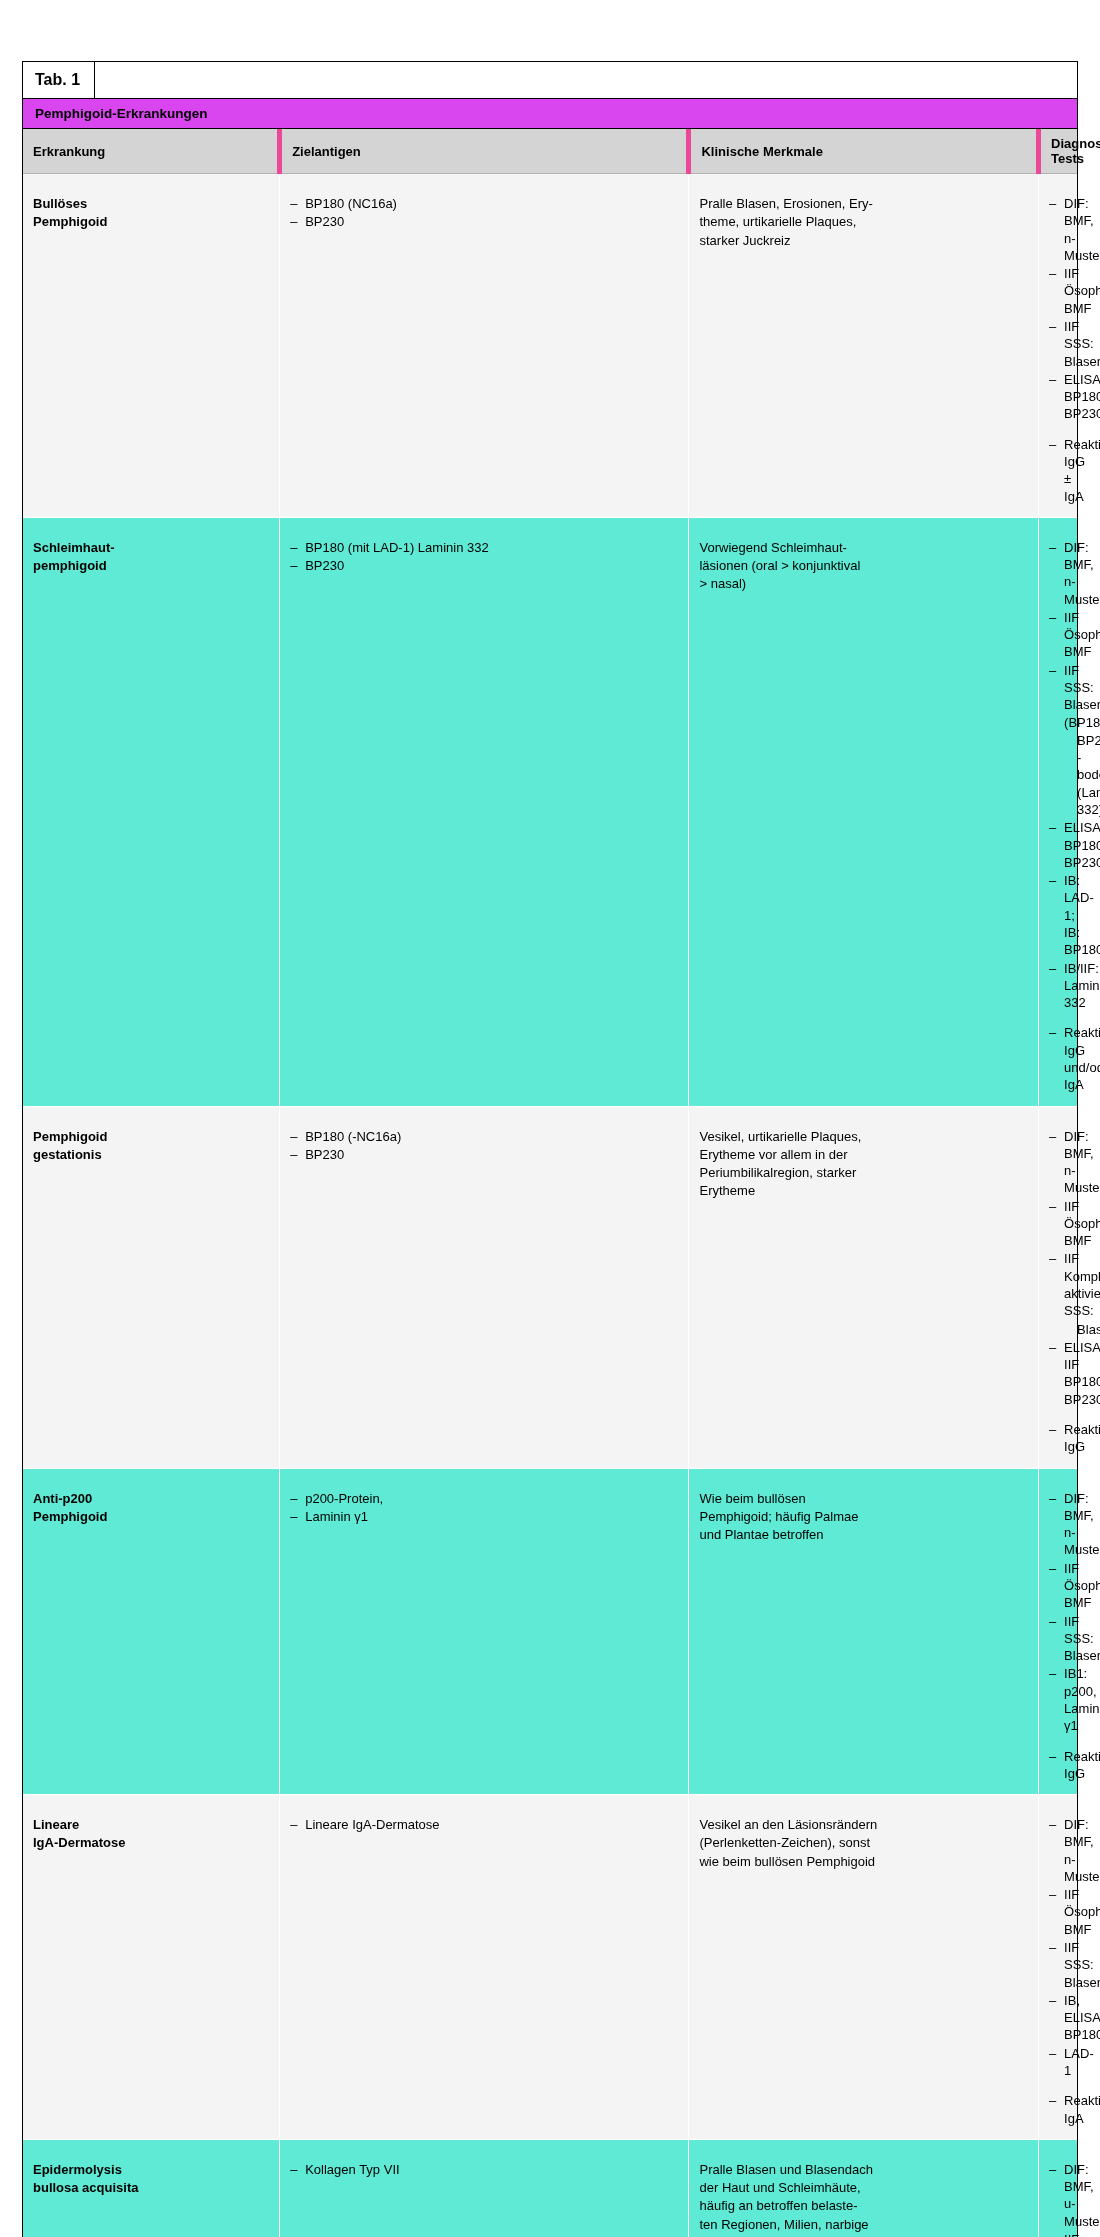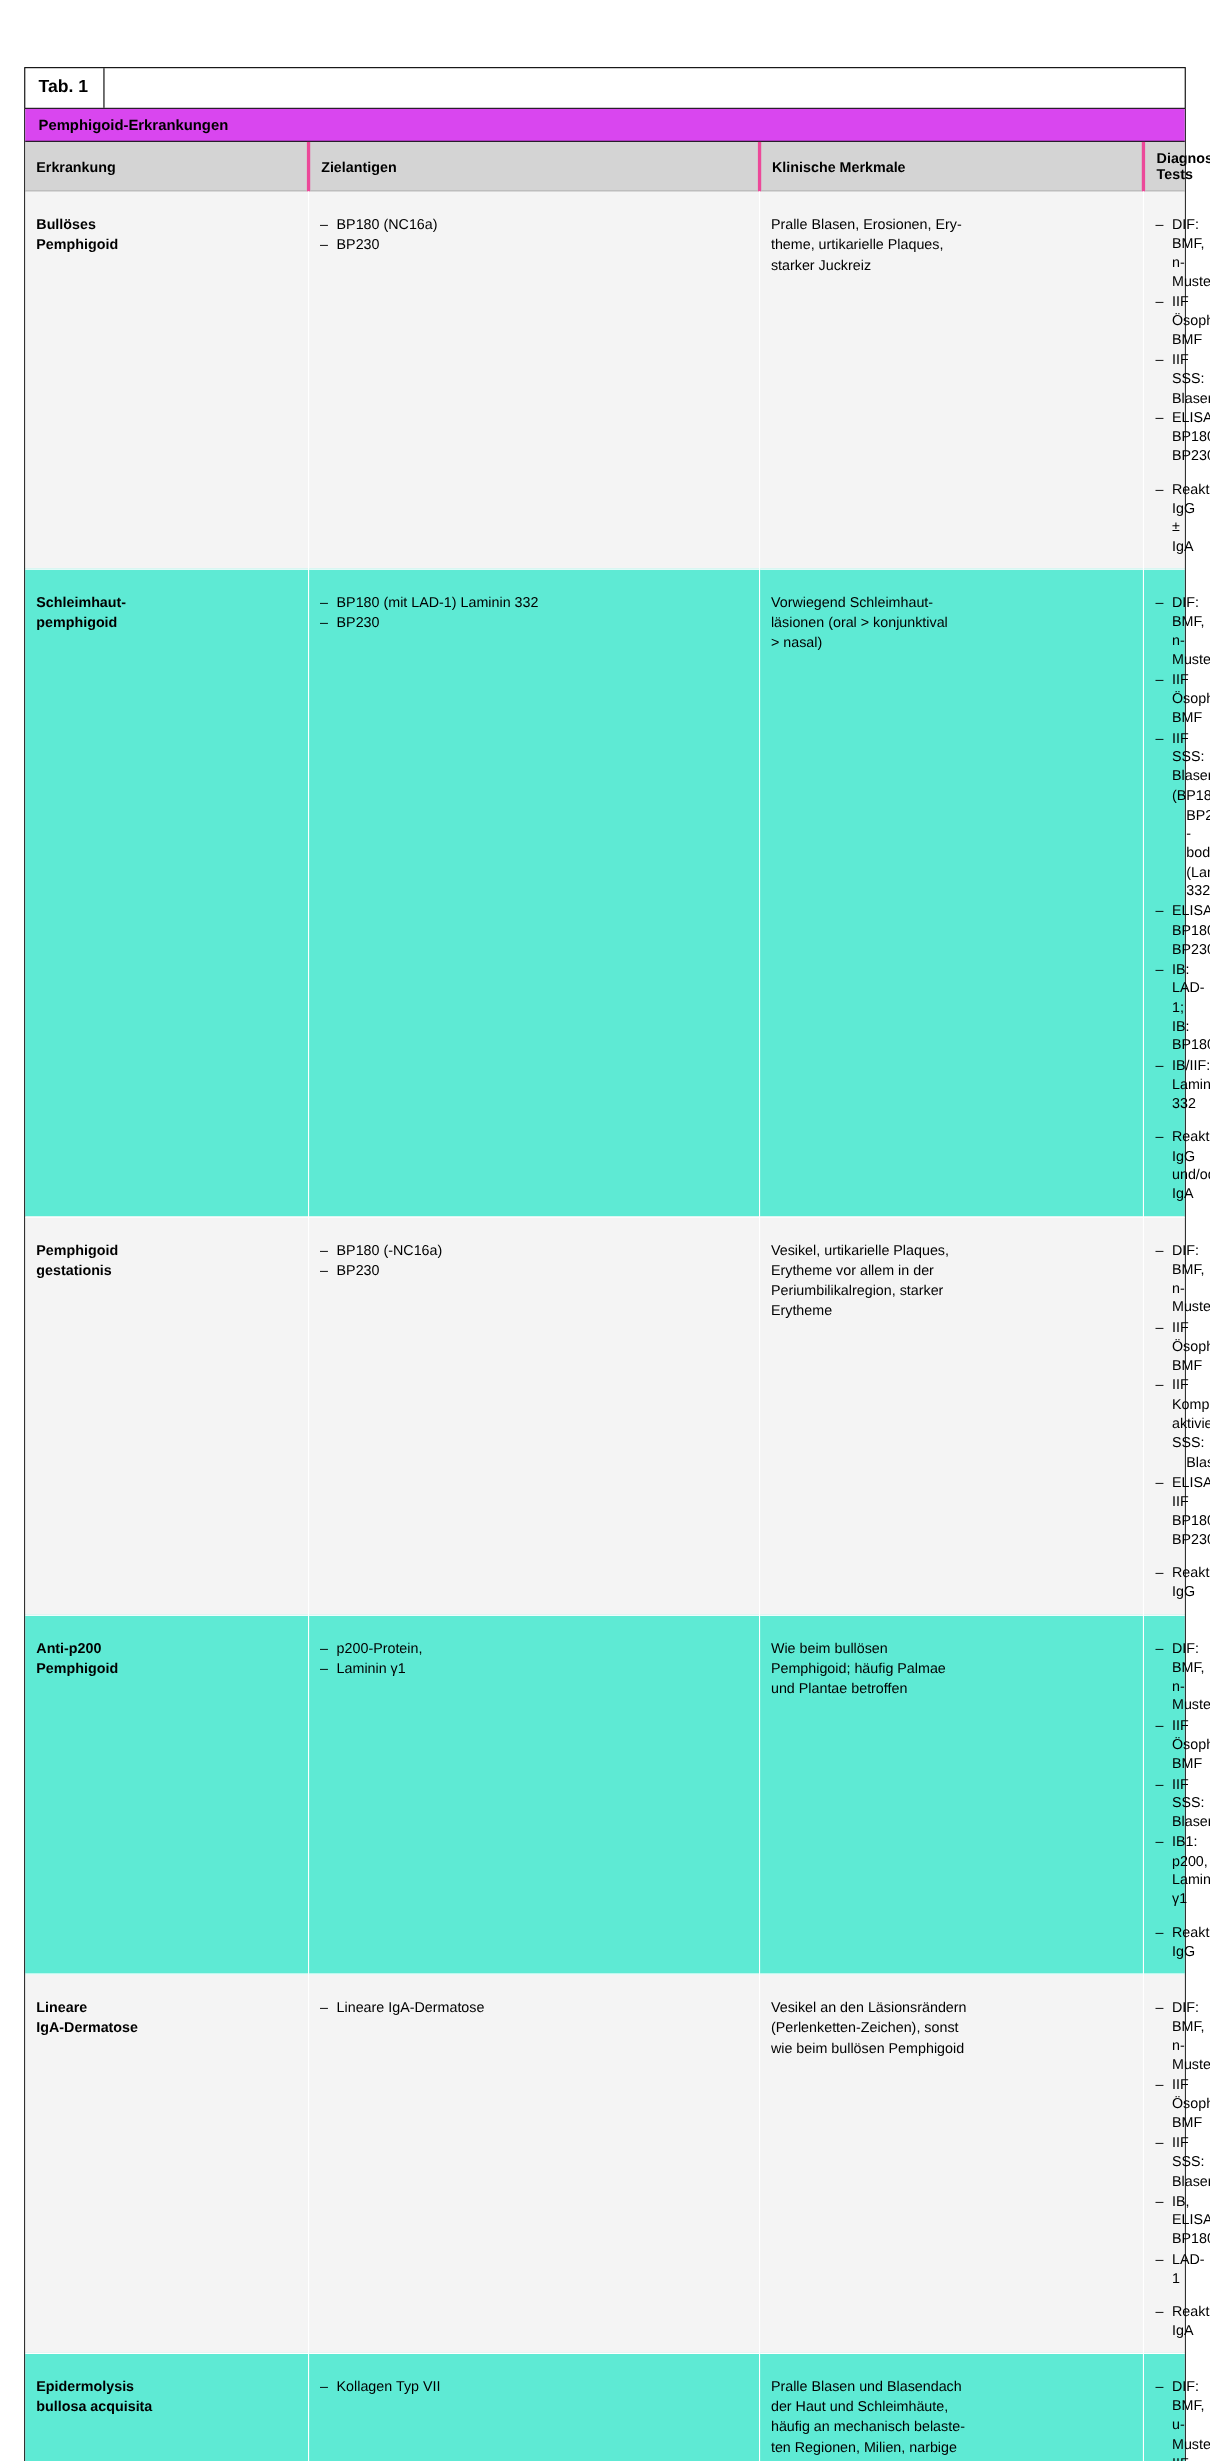--- a/index.html
+++ b/index.html
@@ -58,21 +58,21 @@
     border-collapse: collapse;
     width: 100%;
     table-layout: fixed;
   }
   th {
     background: #d4d4d4;
     font-size: 13px;
     font-weight: bold;
     text-align: left;
     padding: 7px 10px;
-    border-right: 3px solid #ec4899;
+    border-right: 5px solid #ec4899;
     border-bottom: 1px solid #b4b4b4;
     vertical-align: middle;
   }
   th:last-child { border-right: none; }
   td {
     font-size: 13px;
     padding: 21px 10px 11px 10px;
     vertical-align: top;
     border-right: 1px solid #ffffff;
     border-bottom: 1px solid #ffffff;
@@ -297,21 +297,21 @@
               </td>
               <td class="col2">
                 <ul class="dash">
                   <li>Kollagen Typ VII</li>
                 </ul>
               </td>
               <td class="col3">
                 <div class="plain-lines">
                   <p>Pralle Blasen und Blasendach</p>
                   <p>der Haut und Schleimhäute,</p>
-                  <p>häufig an mechanisch belaste-</p>
+                  <p>häufig an betroffen belaste-</p>
                   <p>ten Regionen, Milien, narbige</p>
                   <p>Abheilung möglich</p>
                 </div>
               </td>
               <td class="col4">
                 <ul class="dash">
                   <li>DIF: BMF, u-Muster</li>
                   <li>IIF Ösophag.: BMF</li>
                   <li>IIF SSS: Blasenboden</li>
                   <li>ELISA, IIF: Kollagen Typ VII</li>

